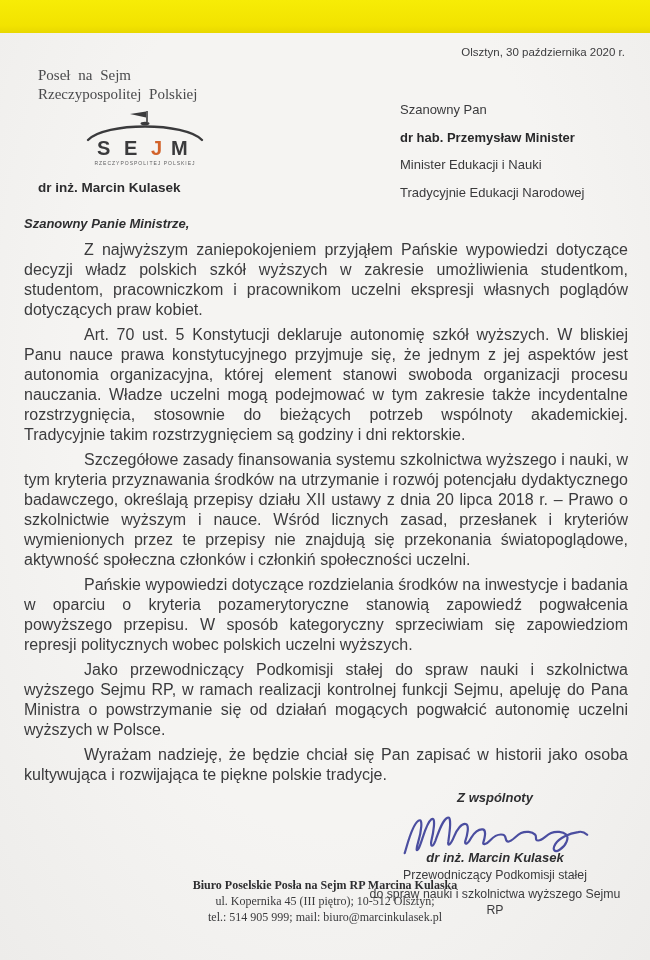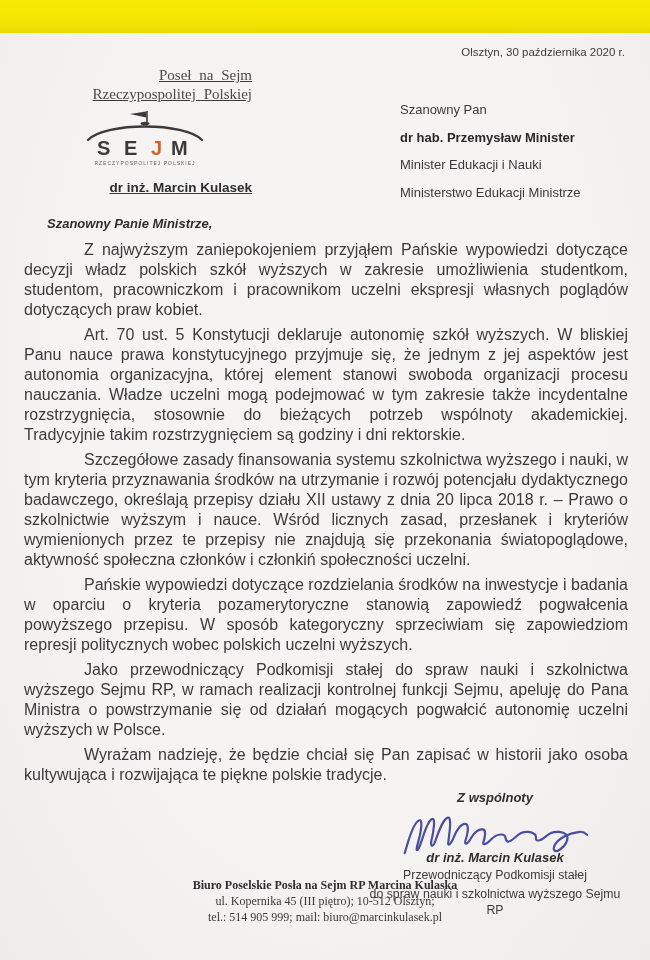--- a/index.html
+++ b/index.html
@@ -17,21 +17,21 @@
   .accent-bar{
     position:absolute; top:0; left:0; width:650px; height:33px;
     background:linear-gradient(180deg,#f7ec06 0%, #f2e300 78%, #e8d800 100%);
   }
   .date-line{
     position:absolute; top:46px; right:25px;
     font-size:11.5px; color:#3c3c3e;margin-left:31px;
   }
   
   .sender-block{
-    position:absolute; left:38px; top:66px; width:214px; text-align:right;text-decoration:underline;
+    position:absolute; left:38px; top:66px; width:214px; text-align:left;
   }
   .sender-serif{
     font-family:"Liberation Serif","DejaVu Serif",serif;
     font-size:15px; line-height:19px; color:#4a4a4c; word-spacing:4px;
   }
   .sejm-logo{ display:block; margin:5px auto 0; }
   .sender-name{
     margin-top:11px; font-size:13.5px; font-weight:bold; color:#2d2d2f;
   }
   
@@ -39,21 +39,21 @@
     position:absolute; left:400px; top:96px;
     font-size:13px; line-height:27.5px; color:#3a3a3c;
   }
   .recipient-name{ font-weight:bold; color:#28282a; }
   
   .letter-body{
     position:absolute; left:24px; top:216px; width:604px;
   }
   .greeting{
     font-size:13px; font-weight:bold; font-style:italic;
-    color:#2e2e30; margin-bottom:9px;margin-left:23px;
+    color:#2e2e30; margin-bottom:9px;
   }
   .letter-body p{
     font-size:16px; line-height:20px; text-align:justify;
     text-indent:60px; margin-bottom:5px; color:#3b3b3d;
   }
   
   .closing{
     width:258px; margin:4px 4px 0 auto; text-align:center;
   }
   .valediction{
@@ -101,21 +101,21 @@
       <text x="62" y="56" text-anchor="middle" font-family="Liberation Sans, DejaVu Sans, sans-serif" font-size="5" letter-spacing="1" fill="#5f5f61">RZECZYPOSPOLITEJ POLSKIEJ</text>
     </svg>
 
     <div class="sender-name">dr inż. Marcin Kulasek</div>
   </div>
 
   <div class="recipient-block">
     <div>Szanowny Pan</div>
     <div class="recipient-name">dr hab. Przemysław Minister</div>
     <div>Minister Edukacji i Nauki</div>
-    <div>Ministerstwo Edukacji Ministrze</div>
+    <div>Tradycyjnie Edukacji Narodowej</div>
   </div>
 
   <div class="letter-body">
     <div class="greeting">Szanowny Panie Ministrze,</div>
     <p>Z najwyższym zaniepokojeniem przyjąłem Pańskie wypowiedzi dotyczące decyzji władz polskich szkół wyższych w zakresie umożliwienia studentkom, studentom, pracowniczkom i pracownikom uczelni ekspresji własnych poglądów dotyczących praw kobiet.</p>
     <p>Art. 70 ust. 5 Konstytucji deklaruje autonomię szkół wyższych. W bliskiej Panu nauce prawa konstytucyjnego przyjmuje się, że jednym z jej aspektów jest autonomia organizacyjna, której element stanowi swoboda organizacji procesu nauczania. Władze uczelni mogą podejmować w tym zakresie także incydentalne rozstrzygnięcia, stosownie do bieżących potrzeb wspólnoty akademickiej. Tradycyjnie takim rozstrzygnięciem są godziny i dni rektorskie.</p>
     <p>Szczegółowe zasady finansowania systemu szkolnictwa wyższego i nauki, w tym kryteria przyznawania środków na utrzymanie i rozwój potencjału dydaktycznego badawczego, określają przepisy działu XII ustawy z dnia 20 lipca 2018 r. – Prawo o szkolnictwie wyższym i nauce. Wśród licznych zasad, przesłanek i kryteriów wymienionych przez te przepisy nie znajdują się przekonania światopoglądowe, aktywność społeczna członków i członkiń społeczności uczelni.</p>
     <p>Pańskie wypowiedzi dotyczące rozdzielania środków na inwestycje i badania w oparciu o kryteria pozamerytoryczne stanowią zapowiedź pogwałcenia powyższego przepisu. W sposób kategoryczny sprzeciwiam się zapowiedziom represji politycznych wobec polskich uczelni wyższych.</p>
     <p>Jako przewodniczący Podkomisji stałej do spraw nauki i szkolnictwa wyższego Sejmu RP, w ramach realizacji kontrolnej funkcji Sejmu, apeluję do Pana Ministra o powstrzymanie się od działań mogących pogwałcić autonomię uczelni wyższych w Polsce.</p>
     <p>Wyrażam nadzieję, że będzie chciał się Pan zapisać w historii jako osoba kultywująca i rozwijająca te piękne polskie tradycje.</p>

